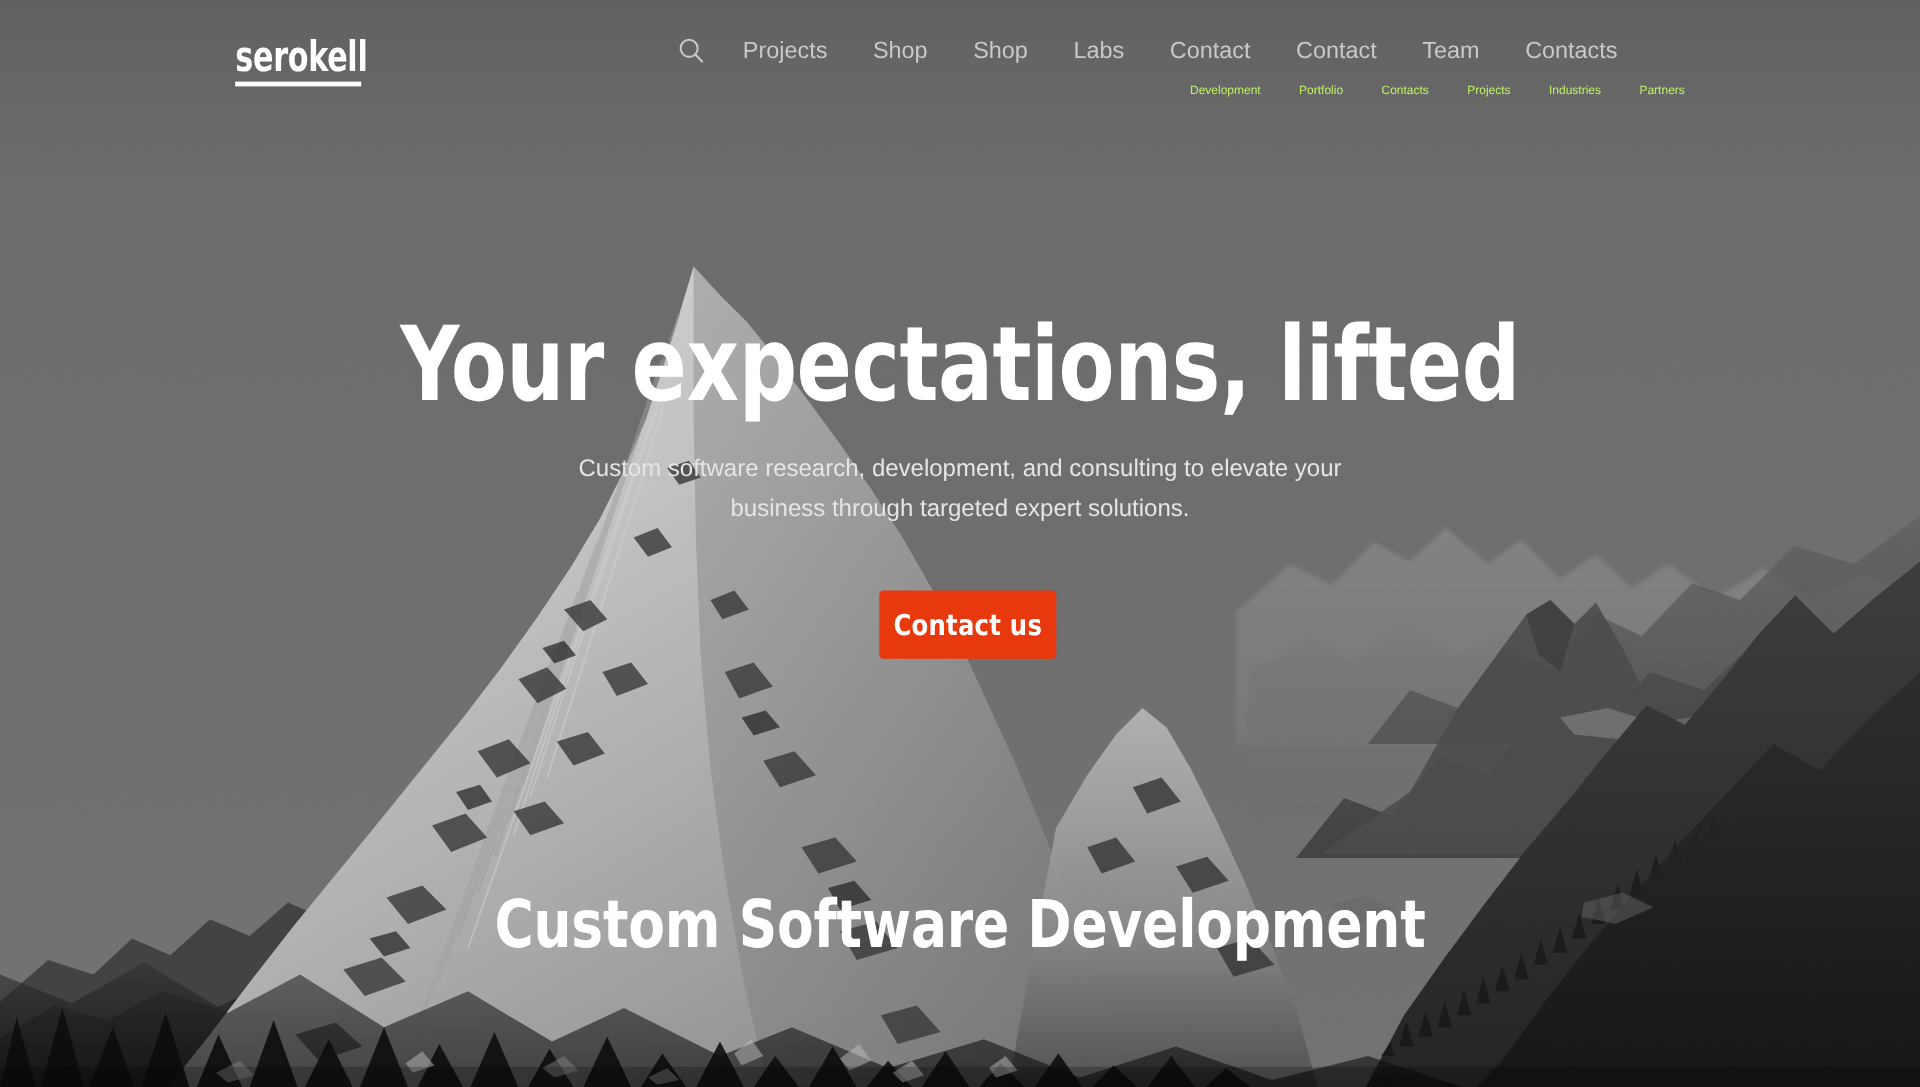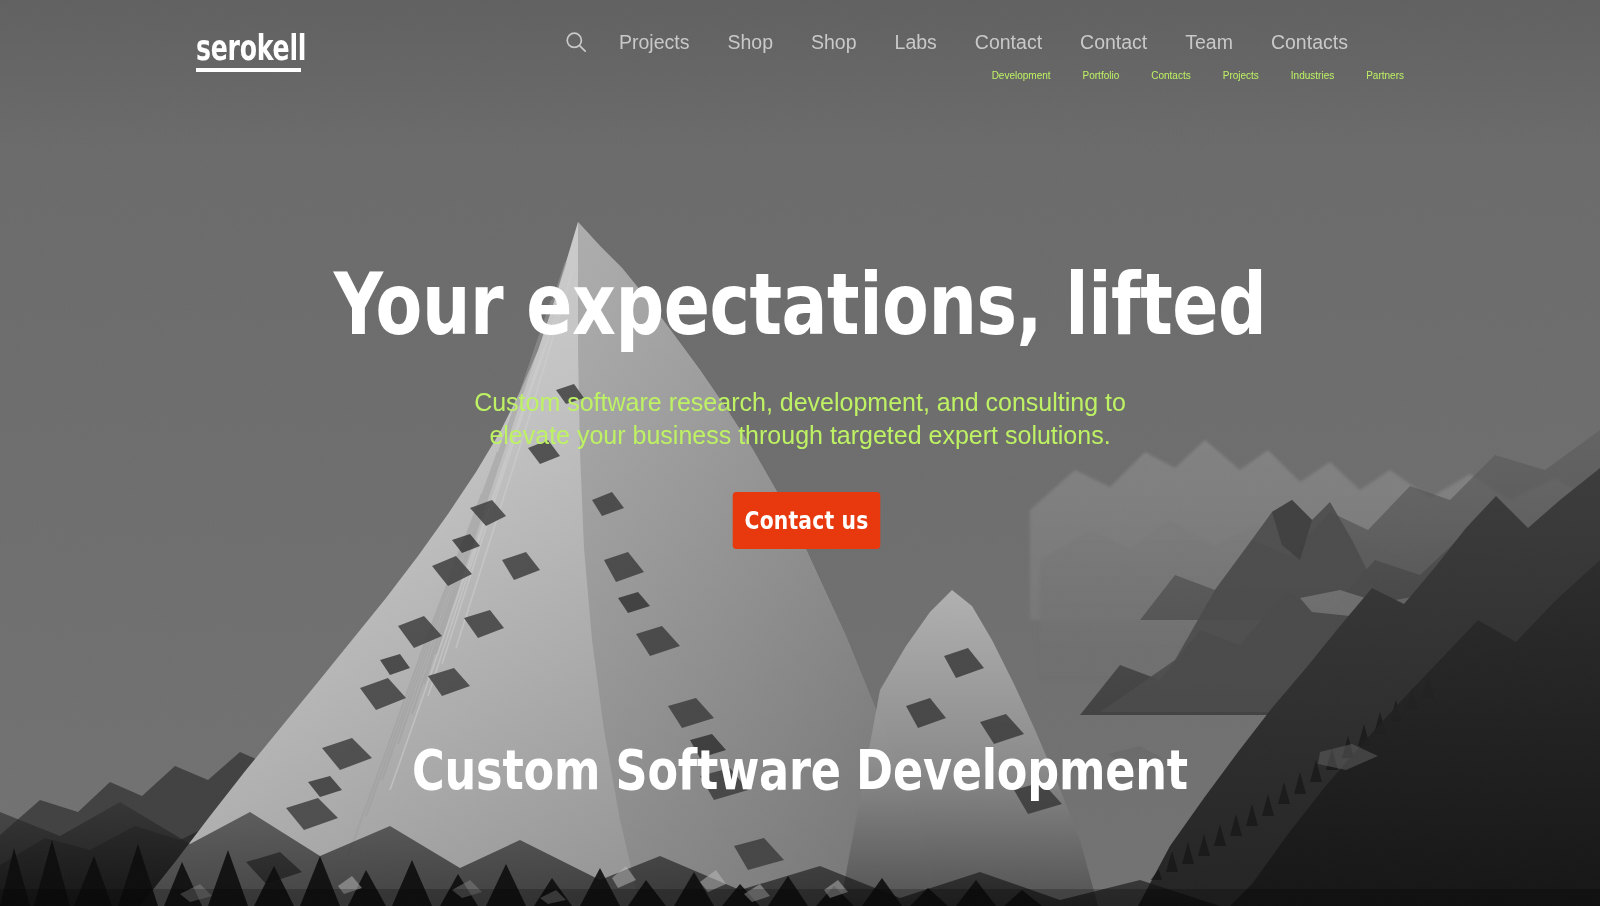--- a/index.html
+++ b/index.html
@@ -95,25 +95,25 @@
     position:absolute; left:0; right:0; top:258px;
     font-family:"DejaVu Sans Condensed","Liberation Sans Narrow","Liberation Sans", sans-serif;
     font-weight:700;
     font-size:86px;
     line-height:92px;
     color:#ffffff;
     letter-spacing:-0.5px;
     transform:scaleX(0.88);
   }
   .hero-sub {
-    position:absolute; left:50%; top:386px; transform:translateX(-50%);
+    position:absolute; left:50%; top:375px; transform:translateX(-50%);
     width:700px;
-    font-size:25px;
+    font-size:20px;
     line-height:33px;
-    color:#bef264;
+    color:#e5e5e5;
     font-weight:400;
   }
   .cta-wrap {
     position:absolute; left:0; right:0; top:492px;
     display:flex; justify-content:center;padding-left:13px;
   }
   .cta-btn {
     display:inline-flex; align-items:center; justify-content:center;
     width:157px; height:57px;
     background:#e8380d;

